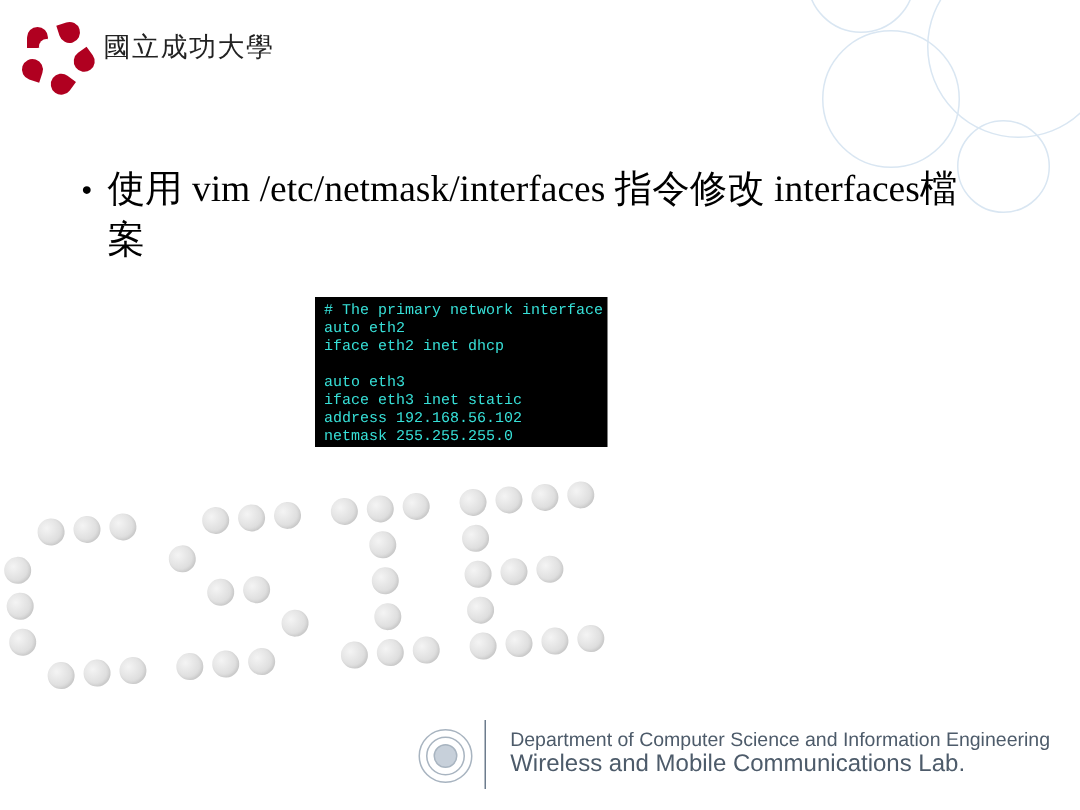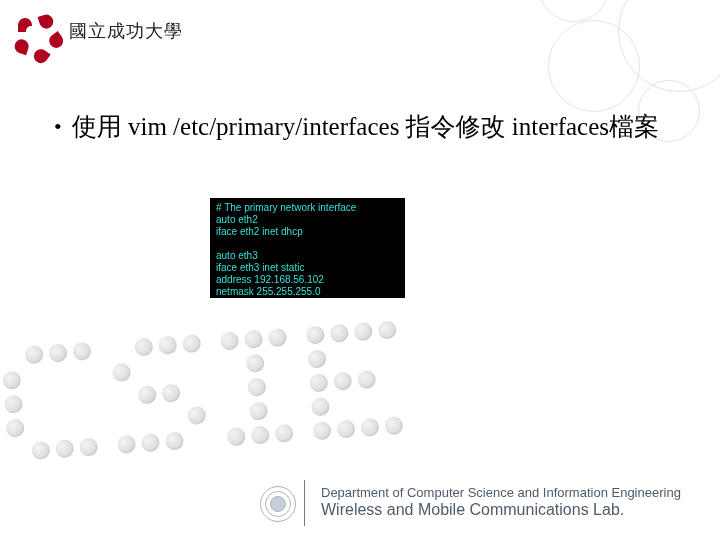--- a/index.html
+++ b/index.html
@@ -102,21 +102,21 @@
 
   
   .terminal {
     position: absolute;
     top: 198px;
     left: 210px;
     width: 195px;
     height: 100px;
     background: #000;
     color: #37e0d8;
-    font-family: Liberation Sans, sans-serif;
+    font-family: Liberation Mono, monospace;
     font-size: 10px;
     line-height: 12px;
     padding: 4px 6px;
     box-sizing: border-box;
     white-space: pre;
   }
 
   
   .csie {
     position: absolute;
@@ -143,20 +143,21 @@
 
   
   .footer {
     position: absolute;
     bottom: 14px;
     right: 20px;
     left: 260px;
     display: flex;
     align-items: center;
     gap: 10px;
+    justify-content: flex-end;
   }
   .footer-sep {
     width: 1px;
     height: 46px;
     background: #6d7c8d;
     margin-right: 6px;
   }
   .footer-icon {
     width: 34px;
     height: 34px;
@@ -198,21 +199,21 @@
       <div class="petal p3"></div>
     <div class="petal p4"></div>
       <div class="petal p5"></div>
   </div>
   <div class="logo-text">國立成功大學</div>
 </div>
 
 <div class="content">
   <div class="bullet-row">
     <span class="bullet-dot">•</span>
-    <span class="bullet-text">使用 vim /etc/primary/interfaces 指令修改 interfaces檔案</span>
+    <span class="bullet-text">使用 vim /etc/netmask/interfaces 指令修改 interfaces檔案</span>
   </div>
 </div>
 
 <div class="terminal"><span># The primary network interface</span>
 <span>auto eth2</span>
 <span>iface eth2 inet dhcp</span>
 <span></span>
 <span>auto eth3</span>
 <span>iface eth3 inet static</span>
 <span>address 192.168.56.102</span>

